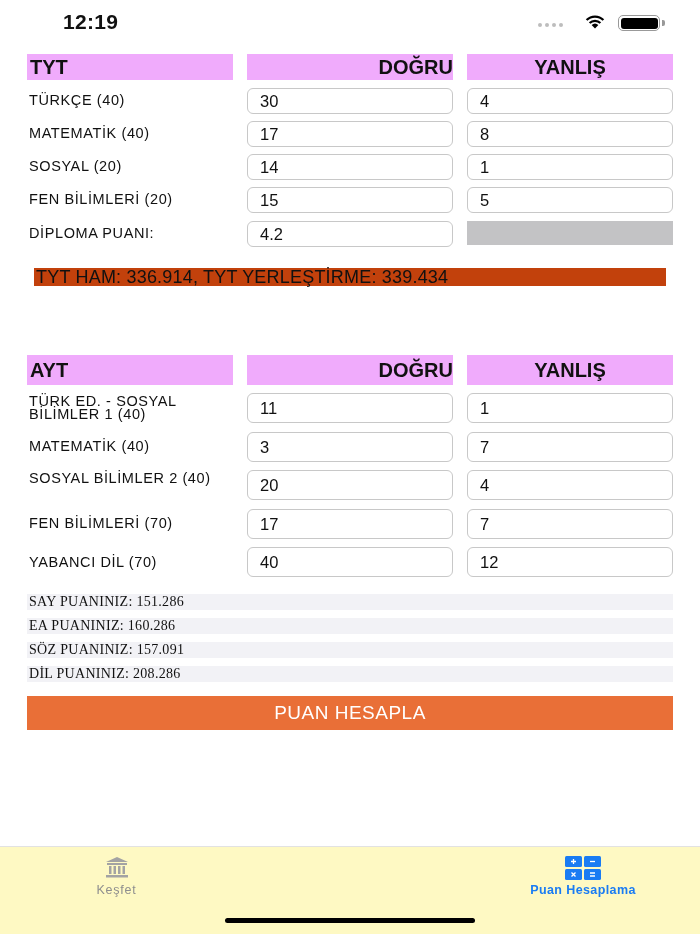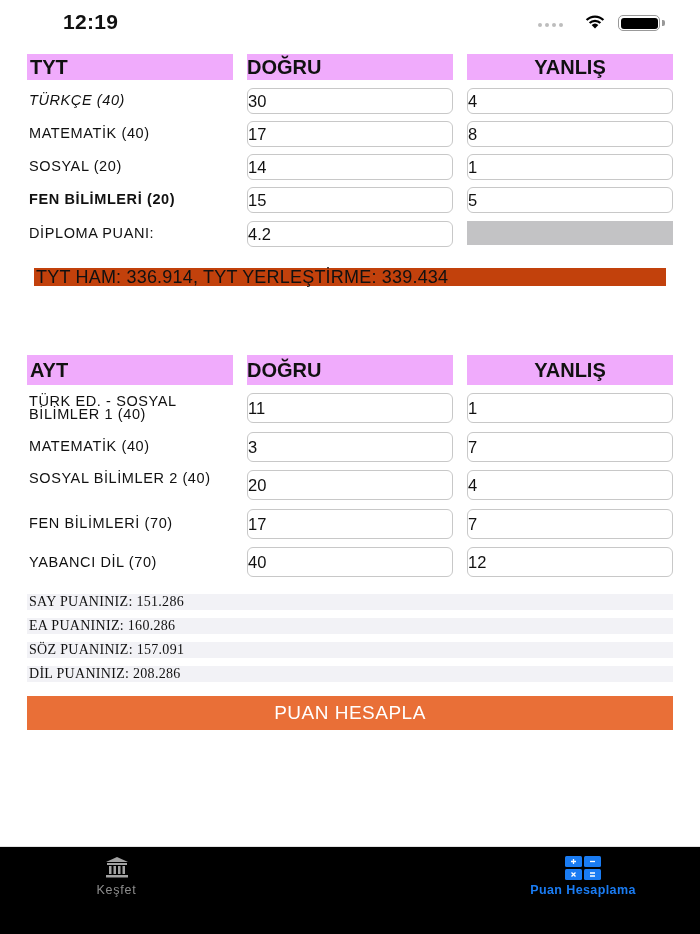--- a/index.html
+++ b/index.html
@@ -12,38 +12,38 @@
     .status-dots { position: absolute; left: 538px; top: 23px; display: flex; gap: 3px; }
     .status-dots span { width: 4px; height: 4px; border-radius: 50%; background: #bdbdbd; }
     .wifi { position: absolute; left: 584px; top: 13px; width: 22px; height: 16px; }
     .battery { position: absolute; left: 618px; top: 15px; width: 42px; height: 16px; border: 1.5px solid #999; border-radius: 5px; padding: 1.5px; }
     .battery-fill { width: 100%; height: 100%; background: #000; border-radius: 3px; }
     .battery-tip { position: absolute; left: 662px; top: 20px; width: 3px; height: 6px; background: #999; border-radius: 0 2px 2px 0; }
 
     
     .hdr { position: absolute; height: 26px; background: #f0abfc; font-weight: bold; font-size: 20px; line-height: 26px; }
     .hdr.c1 { left: 27px; width: 206px; padding-left: 3px; }
-    .hdr.c2 { left: 247px; width: 206px; text-align: left; }
+    .hdr.c2 { left: 247px; width: 206px; text-align: right; }
     .hdr.c3 { left: 467px; width: 206px; text-align: center; }
 
     .row-label { position: absolute; left: 29px; width: 210px; font-size: 14.5px; letter-spacing: 0.6px; color: #111; line-height: 13px; }
-    .field { position: absolute; height: 26px; width: 206px; border: 1px solid #c8c8c8; border-radius: 6px; background: #fff; font-size: 16.5px; line-height: 24px; color: #111; font-family: "Liberation Sans", sans-serif; }
+    .field { position: absolute; height: 26px; width: 206px; border: 1px solid #c8c8c8; border-radius: 6px; background: #fff; font-size: 16.5px; padding-left: 12px; line-height: 24px; color: #111; font-family: "Liberation Sans", sans-serif; }
     .field.tall { height: 30px; line-height: 28px; }
     .field.c2 { left: 247px; }
     .field.c3 { left: 467px; }
     .disabled-box { position: absolute; left: 467px; top: 221px; width: 206px; height: 24px; background: #c3c3c5; }
 
     .tyt-result { position: absolute; left: 34px; top: 268px; width: 632px; height: 18px; background: #c2410c; font-size: 18px; line-height: 18px; padding-left: 2px; letter-spacing: 0.2px; }
 
     .score-line { position: absolute; left: 27px; width: 646px; height: 16px; background: #f2f2f6; font-size: 14px; line-height: 16px; padding-left: 2px; letter-spacing: 0.3px; font-family: Liberation Serif, serif; }
 
     .calc-btn { position: absolute; left: 27px; top: 696px; width: 646px; height: 34px; background: #e96f37; color: #fff; font-size: 19px; text-align: center; line-height: 34px; letter-spacing: 0.5px; border: none; font-family: "Liberation Sans", sans-serif; }
 
     
-    .tab-bar { position: absolute; left: 0; top: 846px; width: 700px; height: 88px; background: #000000; border-top: 1px solid #e2e2e2; }
+    .tab-bar { position: absolute; left: 0; top: 846px; width: 700px; height: 88px; background: #fef9c3; border-top: 1px solid #e2e2e2; }
     .tab { position: absolute; top: 0; width: 233px; height: 56px; text-align: center; }
     .tab-icon { position: absolute; top: 9px; left: 50%; transform: translateX(-50%); width: 24px; height: 22px; }
     .tab-label { position: absolute; top: 36px; left: 0; width: 100%; font-size: 12.5px; color: #8e8e8e; letter-spacing: 0.8px; }
     .tab.active .tab-label { color: #1a7cf3; font-weight: bold; letter-spacing: 0.4px; }
     .home-indicator { position: absolute; left: 225px; top: 918px; width: 250px; height: 5px; border-radius: 3px; background: #000; }
   </style>
 </head>
 <body>
 
 <div class="status-bar">
@@ -62,33 +62,33 @@
   <div class="battery">
       <div class="battery-fill"></div>
     </div>
   <div class="battery-tip"></div>
 </div>
 
 <div class="hdr c1" style="top:54px;">TYT</div>
 <div class="hdr c2" style="top:54px;">DOĞRU</div>
 <div class="hdr c3" style="top:54px;">YANLIŞ</div>
 
-<div class="row-label" style="top:94px;font-style:italic;">TÜRKÇE (40)</div>
+<div class="row-label" style="top:94px;">TÜRKÇE (40)</div>
 <input class="field c2" style="top: 88px;" value="30">
 <input class="field c3" style="top: 88px;" value="4">
 
 <div class="row-label" style="top:127px;">MATEMATİK (40)</div>
 <input class="field c2" style="top: 121px;" value="17">
 <input class="field c3" style="top: 121px;" value="8">
 
 <div class="row-label" style="top:160px;">SOSYAL (20)</div>
 <input class="field c2" style="top: 154px;" value="14">
 <input class="field c3" style="top: 154px;" value="1">
 
-<div class="row-label" style="top:193px;font-weight:bold;">FEN BİLİMLERİ (20)</div>
+<div class="row-label" style="top:193px;">FEN BİLİMLERİ (20)</div>
 <input class="field c2" style="top: 187px;" value="15">
 <input class="field c3" style="top: 187px;" value="5">
 
 <div class="row-label" style="top:227px;">DİPLOMA PUANI:</div>
 <input class="field c2" style="top: 221px;" value="4.2">
 <div class="disabled-box"></div>
 
 <div class="tyt-result">TYT HAM: 336.914, TYT YERLEŞTİRME: 339.434</div>
 
 <div class="hdr c1" style="top:355px;height:30px;line-height:30px;">AYT</div>

